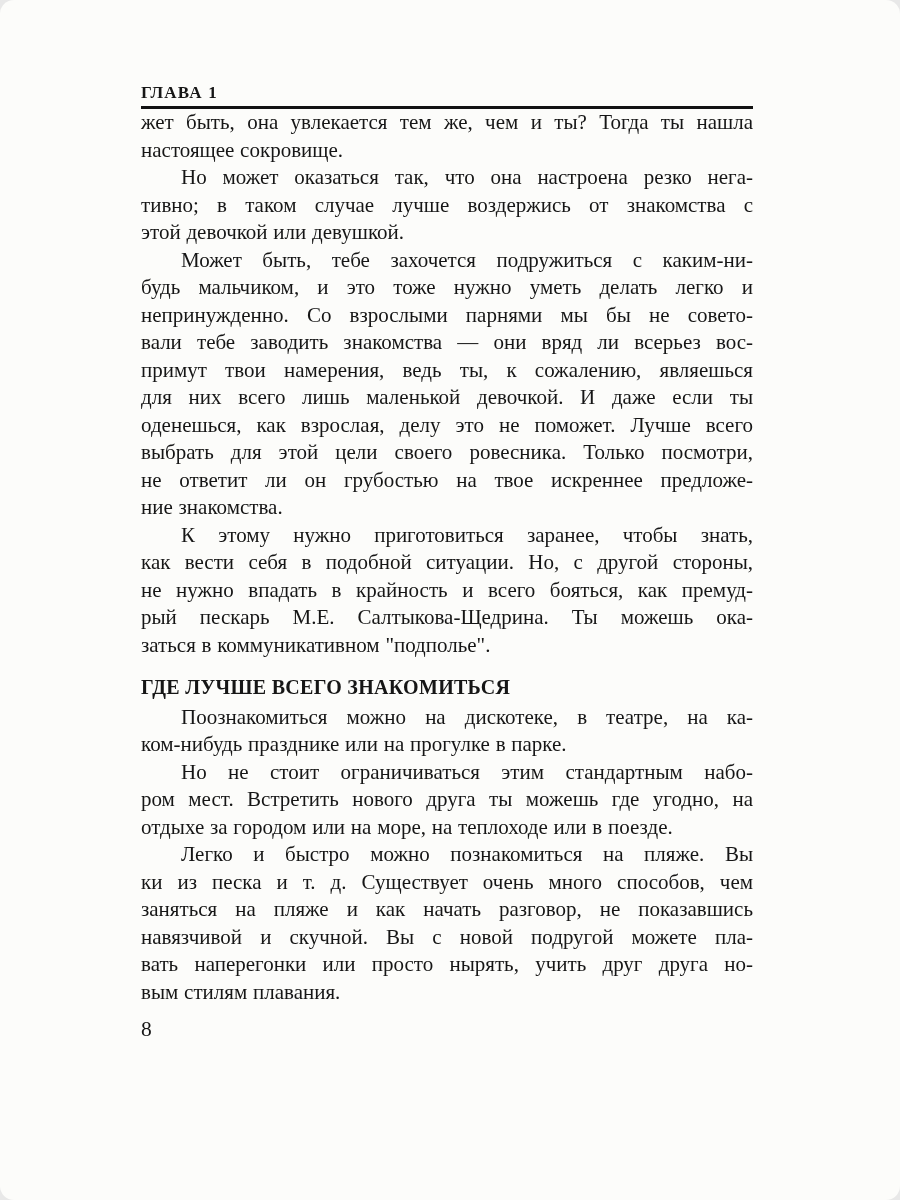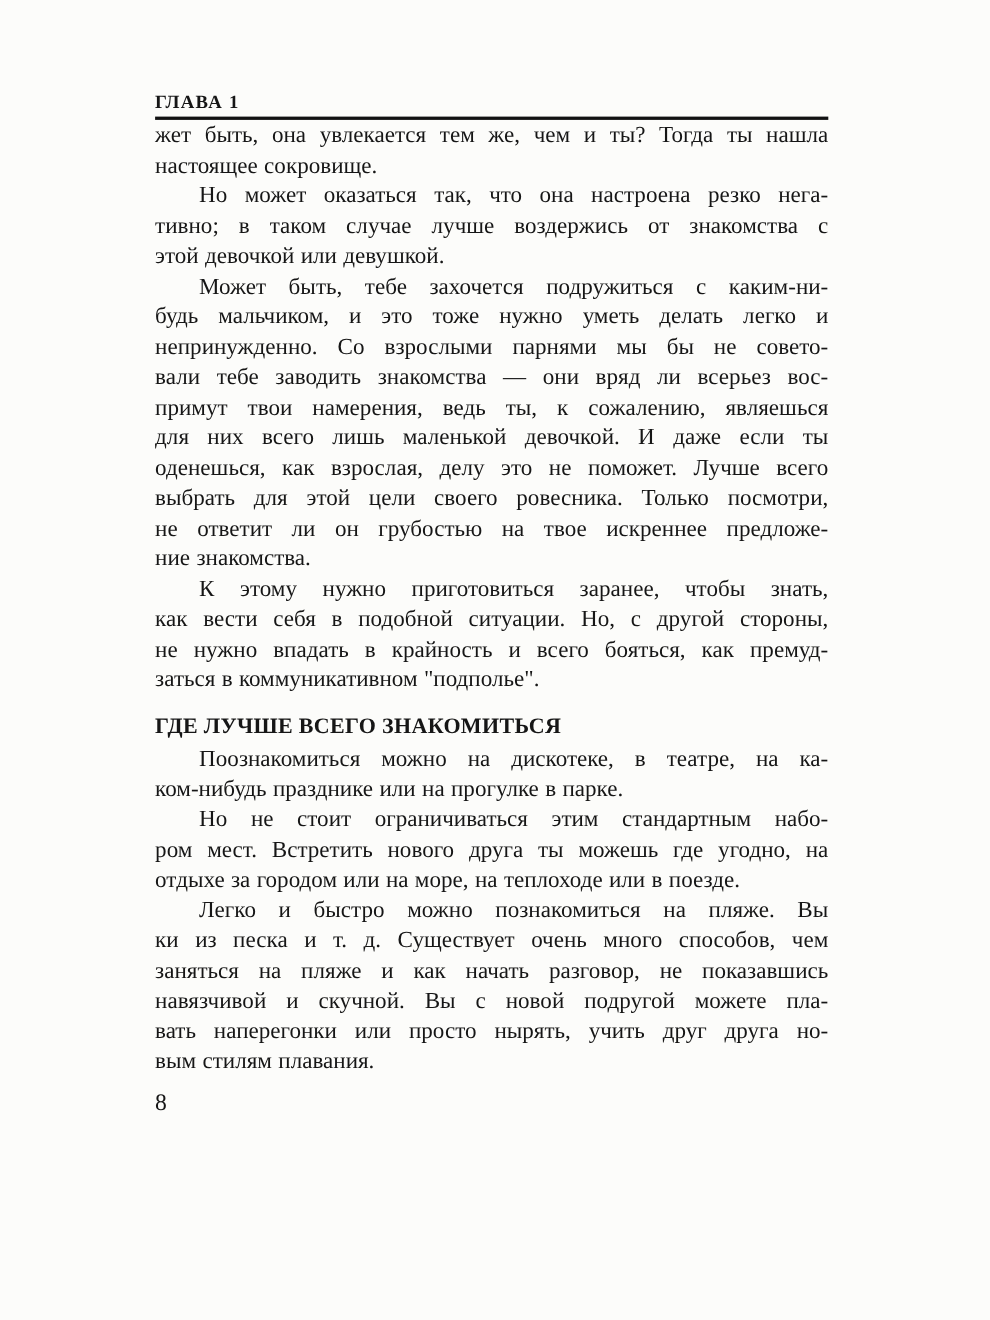--- a/index.html
+++ b/index.html
@@ -11,20 +11,21 @@
     position: relative;
     width: 900px;
     height: 1200px;
     margin: 0 auto;
     background: #fcfcfa;
     box-sizing: border-box;
     padding: 84px 147px 0 141px;
     font-family: "Liberation Serif", "DejaVu Serif", serif;
     color: #161616;
     overflow: hidden;
+    border-radius: 14px;
   }
   .running-head {
     margin-bottom: 0;
   }
   .chapter {
     display: block;
     font-weight: bold;
     font-size: 17px;
     letter-spacing: 1.2px;
     line-height: 17px;
@@ -94,20 +95,21 @@
         <div class="line">для них всего лишь маленькой девочкой. И даже если ты</div>
         <div class="line">оденешься, как взрослая, делу это не поможет. Лучше всего</div>
         <div class="line">выбрать для этой цели своего ровесника. Только посмотри,</div>
         <div class="line">не ответит ли он грубостью на твое искреннее предложе-</div>
         <div class="line last">ние знакомства.</div>
       </div>
       <div class="paragraph">
         <div class="line indent">К этому нужно приготовиться заранее, чтобы знать,</div>
         <div class="line">как вести себя в подобной ситуации. Но, с другой стороны,</div>
         <div class="line">не нужно впадать в крайность и всего бояться, как премуд-</div>
+        <div class="line">рый пескарь М.Е. Салтыкова-Щедрина. Ты можешь ока-</div>
         <div class="line last">заться в коммуникативном "подполье".</div>
       </div>
       <div class="section-heading">ГДЕ ЛУЧШЕ ВСЕГО ЗНАКОМИТЬСЯ</div>
       <div class="paragraph">
         <div class="line indent">Поознакомиться можно на дискотеке, в театре, на ка-</div>
         <div class="line last">ком-нибудь празднике или на прогулке в парке.</div>
       </div>
       <div class="paragraph">
         <div class="line indent">Но не стоит ограничиваться этим стандартным набо-</div>
         <div class="line">ром мест. Встретить нового друга ты можешь где угодно, на</div>

